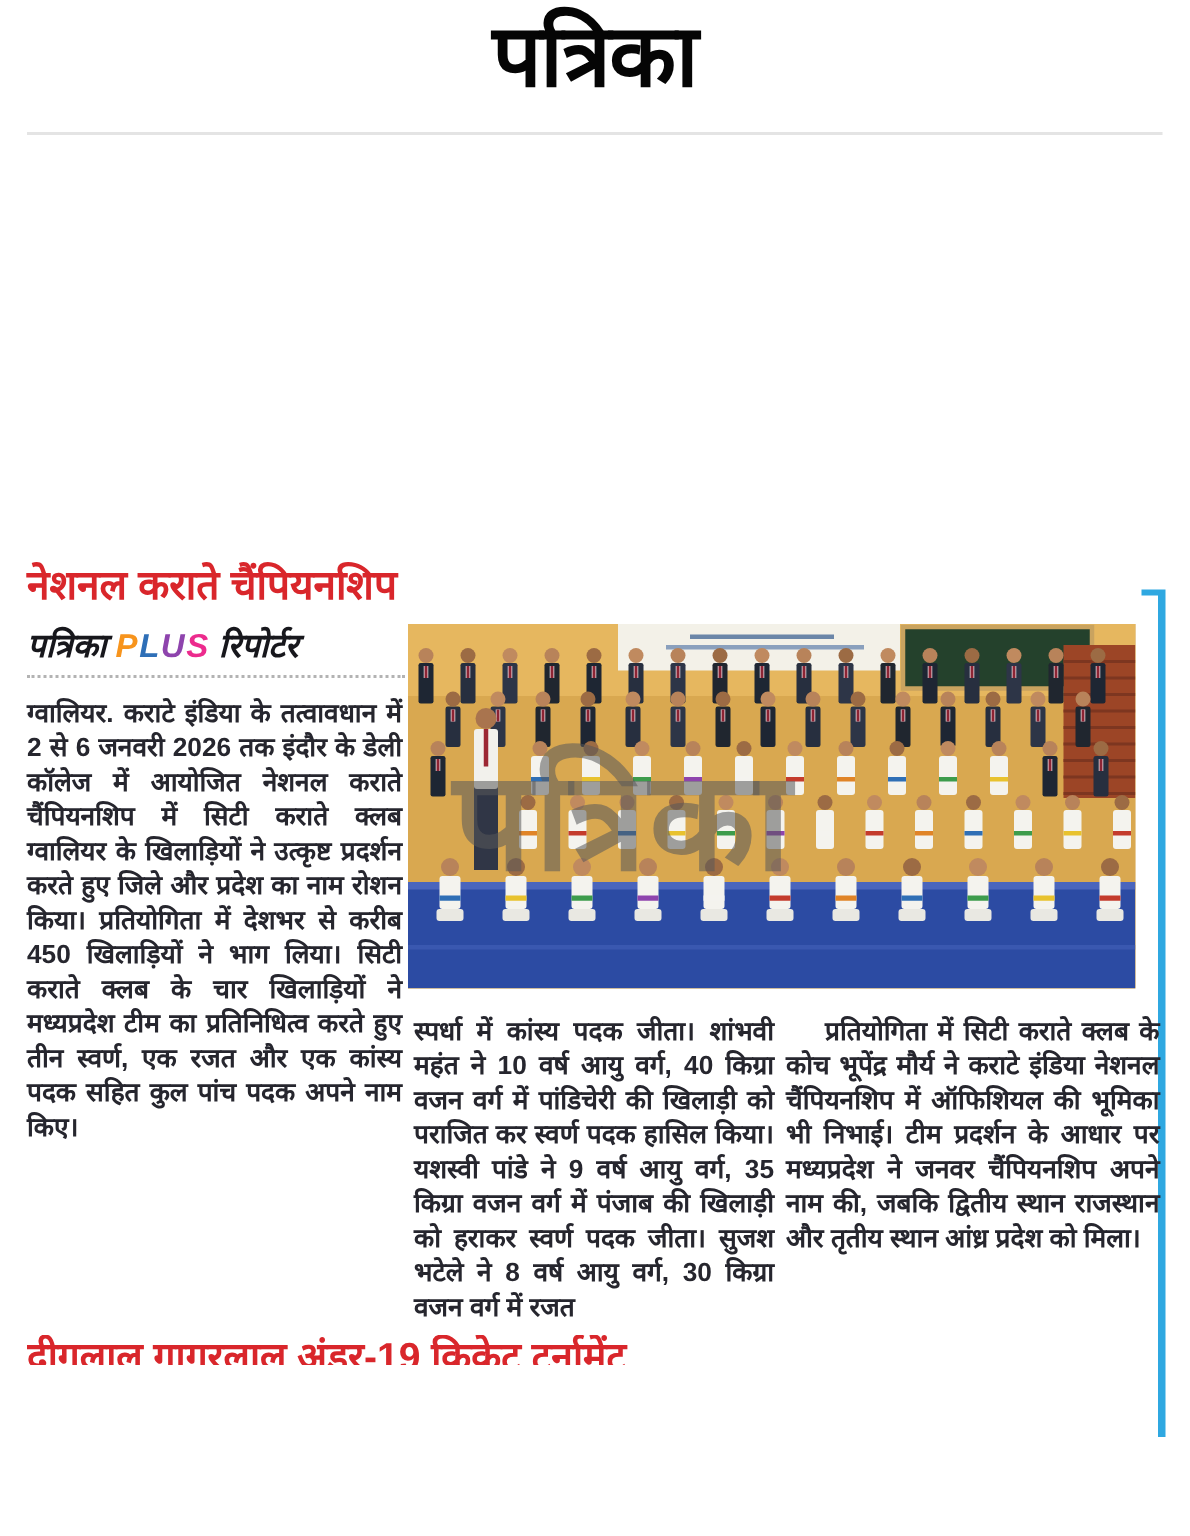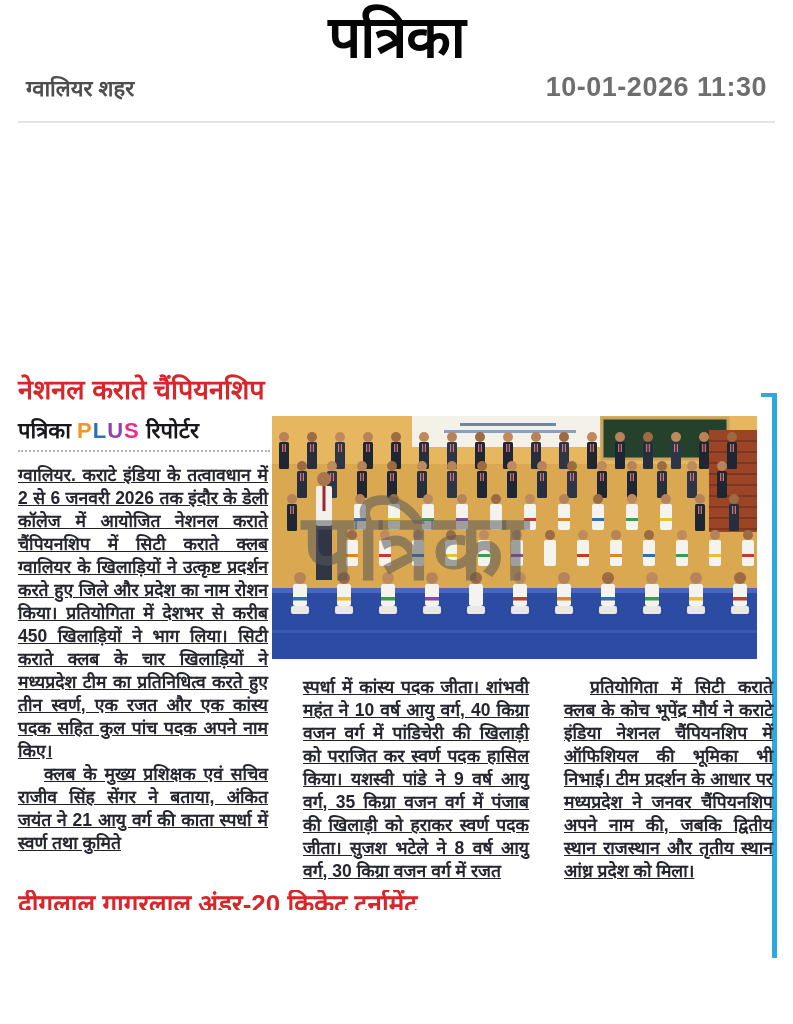--- a/index.html
+++ b/index.html
@@ -91,42 +91,42 @@
   .flow{position:relative;}
   .byline{
     width:252px;
     font-size:22px;
     font-weight:800;
     color:#17171c;
     padding-bottom:6px;
     border-bottom:2px dotted #b3b3b3;
     margin-bottom:12px;
     white-space:nowrap;
+    font-style:italic;
   }
   .byline .pl{font-weight:800;letter-spacing:1px;}
   .p0{color:var(--plus_p,#f7941d);}
   .p1{color:var(--plus_l,#2e6fb7);}
   .p2{color:var(--plus_u,#8e44ad);}
   .p3{color:var(--plus_s,#ec2b8d);}
   .body-grid{
     display:grid;
     grid-template-columns:250px 240px 1fr;
-    gap:21px;
-    text-decoration:underline;
+    gap:8px;
   }
   .col p{
     margin:0;
     font-size:17.5px;
     line-height:23px;
     font-weight:700;
     color:#26262e;
     text-align:justify;
   }
   .col p.indent{text-indent:26px;}
-  .col.pad{padding-top:212px;margin-left:14px;}
+  .col.pad{padding-top:212px;}
   
   .photo{
     position:absolute;
     margin:0;
     top:2px;
     left:254px;
     width:485px;
     height:243px;
     overflow:hidden;
     background:#d9a850;
@@ -156,43 +156,38 @@
     white-space:nowrap;
   }
 </style>
 </head>
 <body>
 
 <div class="page">
 
   <header class="masthead">
     <h1 class="logo">पत्रिका</h1>
-    <div class="meta-row">
-      <span class="location">ग्वालियर शहर</span>
-      <span class="datetime">10-01-2026 11:30</span>
-    </div>
     <hr class="divider">
   </header>
 
   <main class="article">
     <div class="accent-line"></div>
 
     <h3 class="kicker">नेशनल कराते चैंपियनशिप</h3>
 
     <div class="flow">
       <div class="byline">
         <span>पत्रिका</span>
         <span class="plus"><span class="pl p0">P</span><span class="pl p1">L</span><span class="pl p2">U</span><span class="pl p3">S</span></span>
         <span>रिपोर्टर</span>
       </div>
 
       <div class="body-grid">
         <div class="col">
           <p>ग्वालियर. कराटे इंडिया के तत्वावधान में 2 से 6 जनवरी 2026 तक इंदौर के डेली कॉलेज में आयोजित नेशनल कराते चैंपियनशिप में सिटी कराते क्लब ग्वालियर के खिलाड़ियों ने उत्कृष्ट प्रदर्शन करते हुए जिले और प्रदेश का नाम रोशन किया। प्रतियोगिता में देशभर से करीब 450 खिलाड़ियों ने भाग लिया। सिटी कराते क्लब के चार खिलाड़ियों ने मध्यप्रदेश टीम का प्रतिनिधित्व करते हुए तीन स्वर्ण, एक रजत और एक कांस्य पदक सहित कुल पांच पदक अपने नाम किए।</p>
-          <p class="indent">क्लब के मुख्य प्रशिक्षक एवं सचिव राजीव सिंह सेंगर ने बताया, अंकित जयंत ने 21 आयु वर्ग की काता स्पर्धा में स्वर्ण तथा कुमिते</p>
         </div>
         <div class="col pad">
           <p>स्पर्धा में कांस्य पदक जीता। शांभवी महंत ने 10 वर्ष आयु वर्ग, 40 किग्रा वजन वर्ग में पांडिचेरी की खिलाड़ी को पराजित कर स्वर्ण पदक हासिल किया। यशस्वी पांडे ने 9 वर्ष आयु वर्ग, 35 किग्रा वजन वर्ग में पंजाब की खिलाड़ी को हराकर स्वर्ण पदक जीता। सुजश भटेले ने 8 वर्ष आयु वर्ग, 30 किग्रा वजन वर्ग में रजत</p>
         </div>
         <div class="col pad">
           <p class="indent">प्रतियोगिता में सिटी कराते क्लब के कोच भूपेंद्र मौर्य ने कराटे इंडिया नेशनल चैंपियनशिप में ऑफिशियल की भूमिका भी निभाई। टीम प्रदर्शन के आधार पर मध्यप्रदेश ने जनवर चैंपियनशिप अपने नाम की, जबकि द्वितीय स्थान राजस्थान और तृतीय स्थान आंध्र प्रदेश को मिला।</p>
         </div>
       </div>
 
       <figure class="photo">
@@ -476,16 +471,16 @@
             <rect x="459" y="190" width="18" height="8" rx="2" fill="#e9e8e2"></rect>
             <rect x="461" y="168" width="14" height="22" rx="2" fill="#f4f3ee"></rect>
             <rect x="461" y="181" width="14" height="3.5" fill="#c43b2c"></rect>
             <circle cx="468" cy="162" r="6" fill="#9c6b44"></circle>
           </svg>
         <div class="watermark">पत्रिका</div>
       </figure>
     </div>
 
     <h3 class="next-headline">
-      <span>दीगलाल गागरलाल अंडर-20 क्रिकेट टूर्नामेंट</span>
+      <span>दीगलाल गागरलाल अंडर-19 क्रिकेट टूर्नामेंट</span>
     </h3>
   </main>
 </div>
 
 </body></html>

